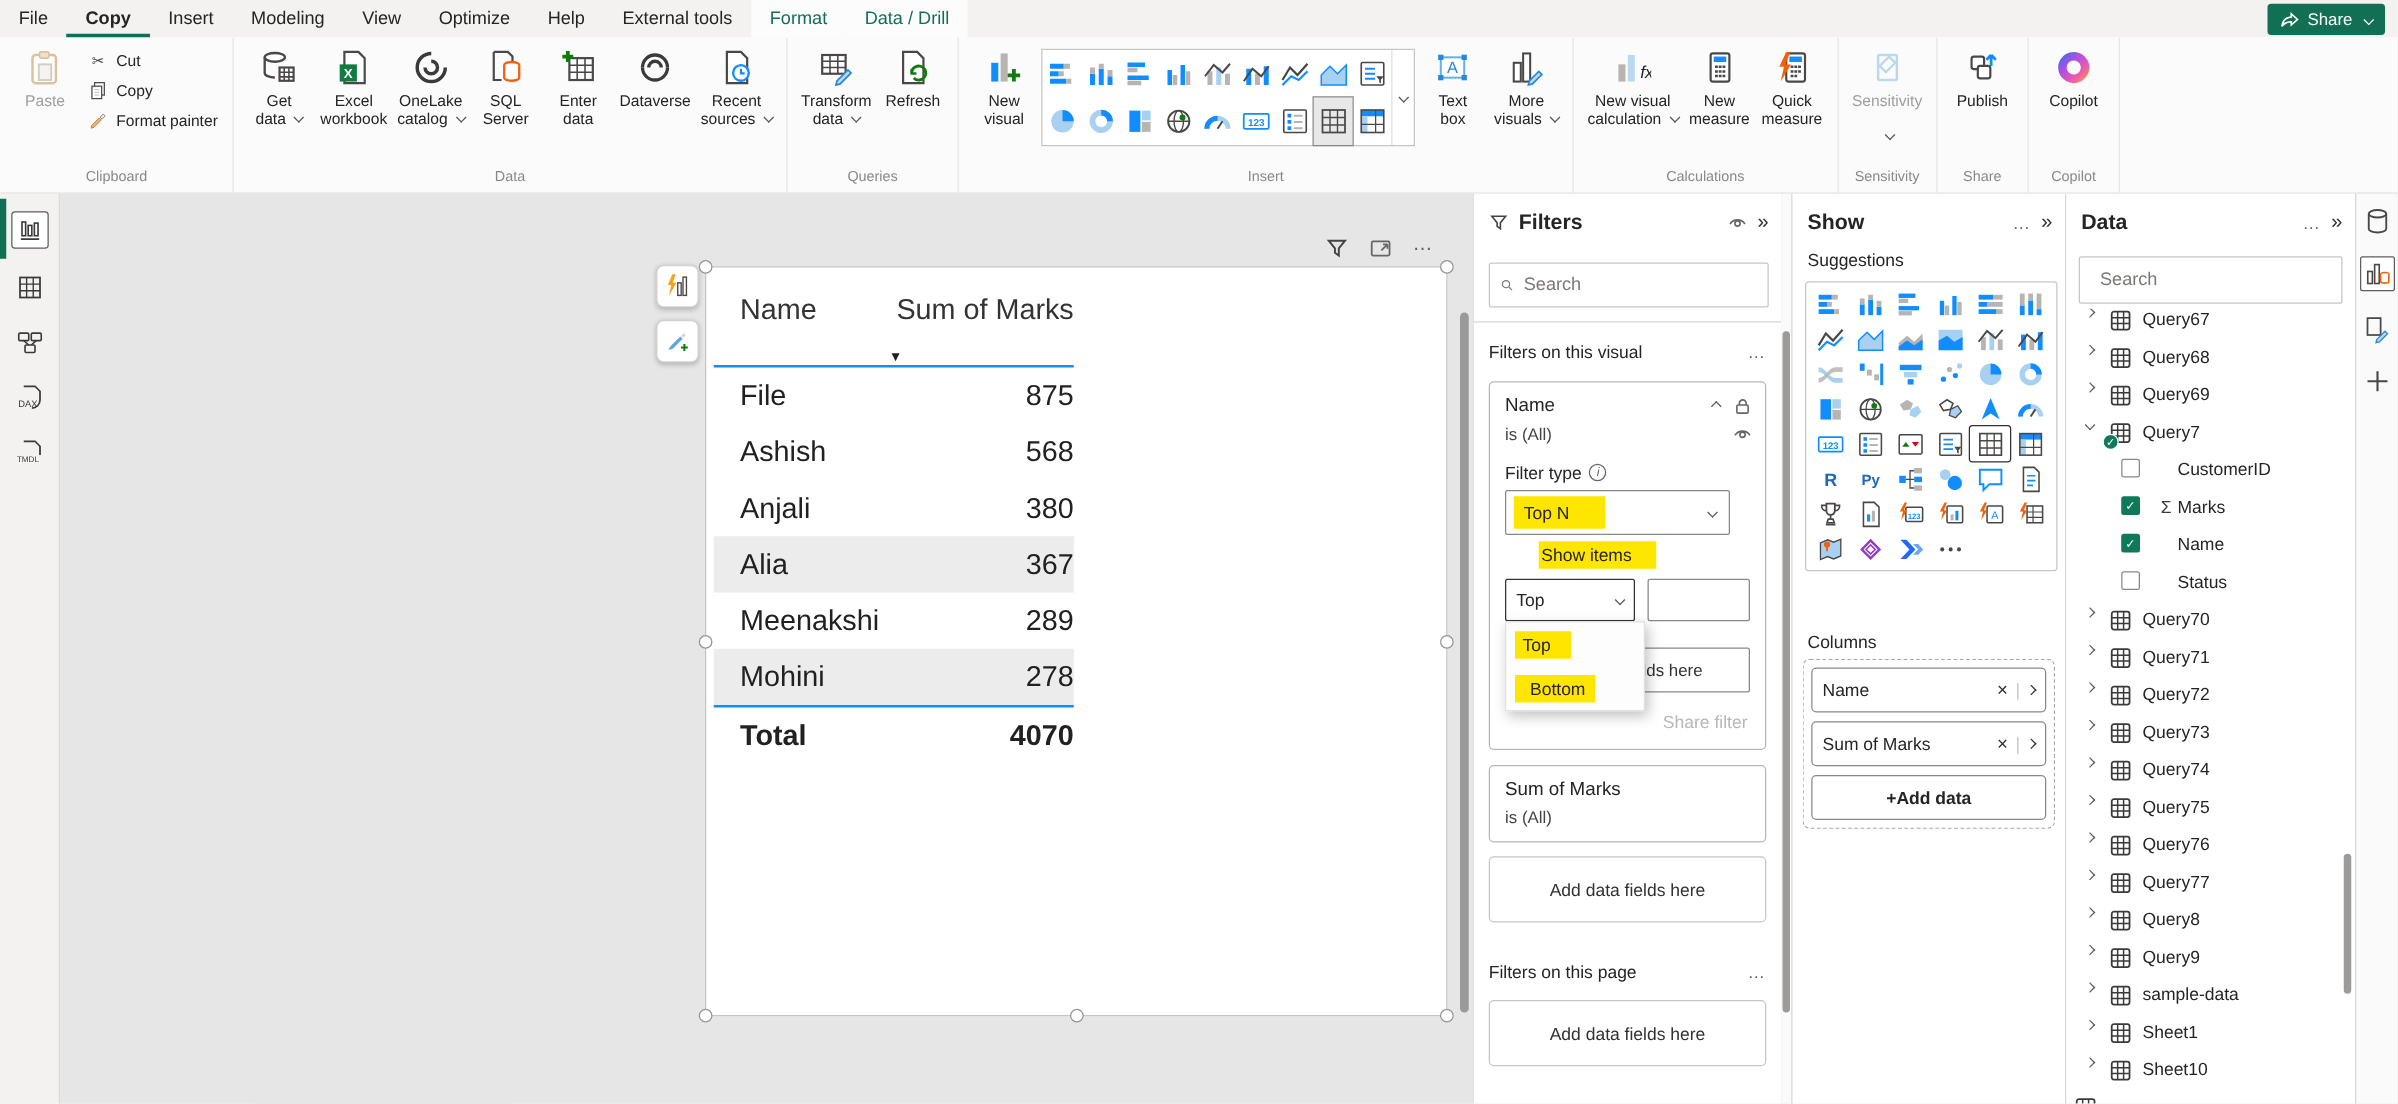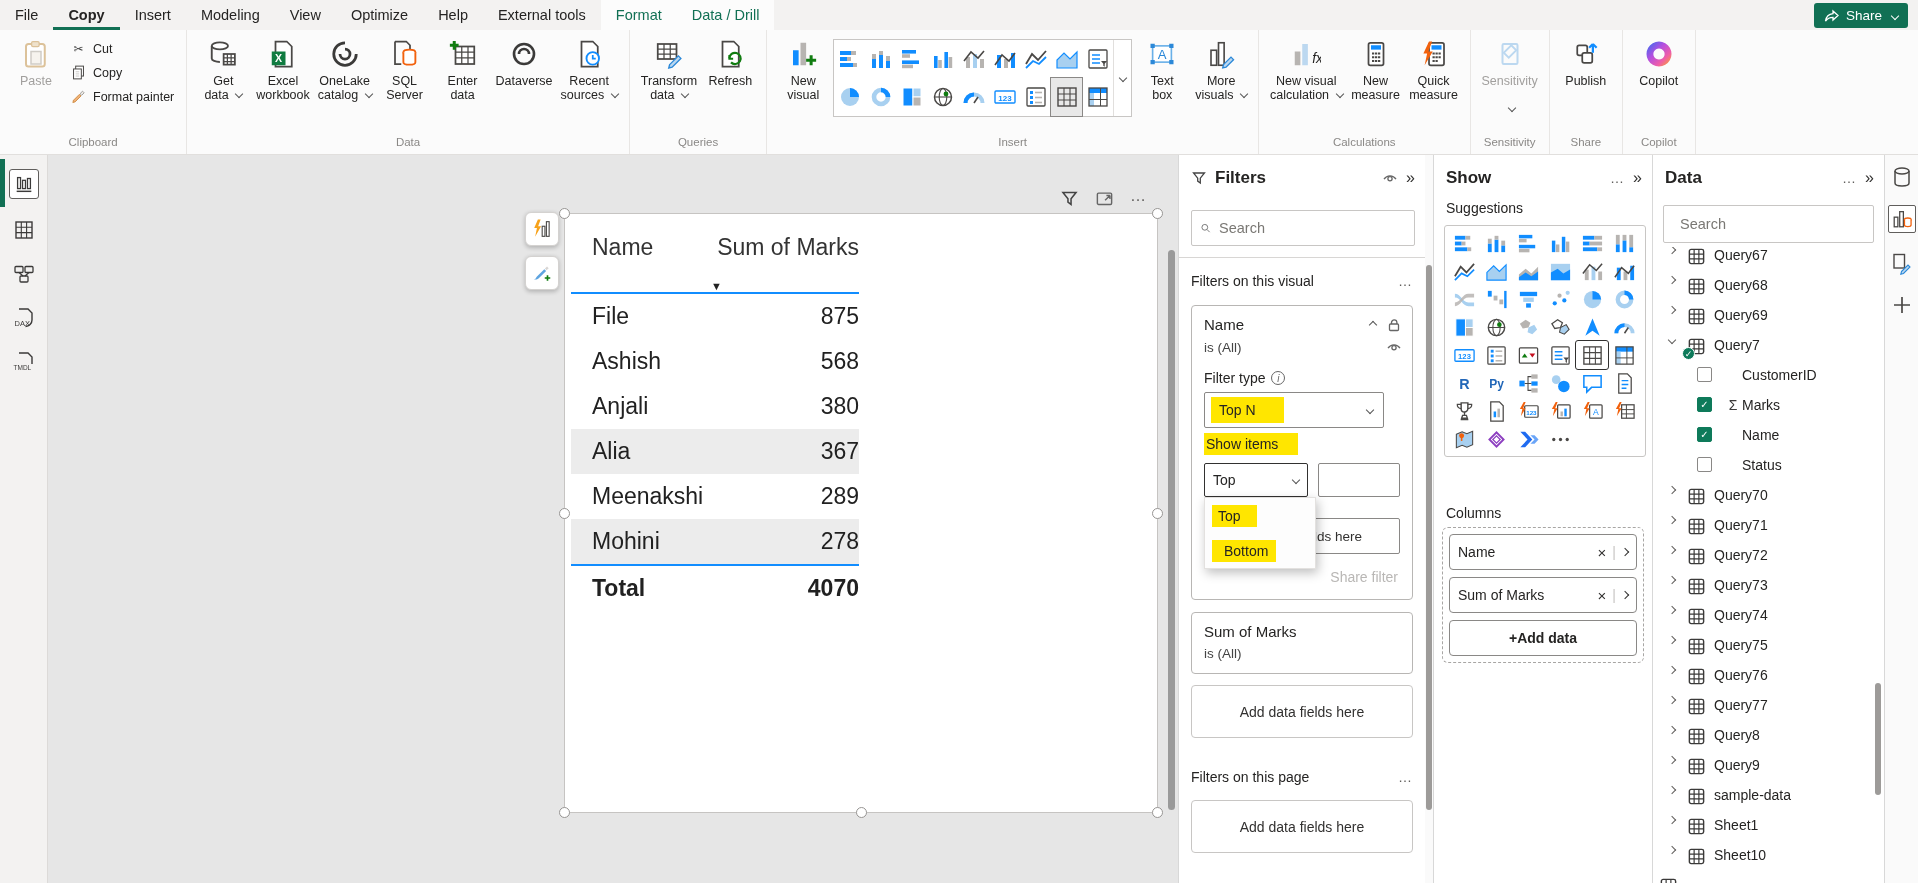--- a/index.html
+++ b/index.html
@@ -99,21 +99,21 @@
   .fc-field { font-size:15px; flex:1; }
   .fc-row2 { position:absolute; top:33px; left:12px; right:10px; display:flex; align-items:center; font-size:13.5px; color:#444; }
   .fc-row2 .icon16 { margin-left:auto; }
   .ftype { position:absolute; top:64px; left:12px; font-size:14px; display:flex; align-items:center; gap:6px; }
   .info-i { width:14px; height:14px; border:1px solid #666; border-radius:50%; font-size:10px; color:#666;
     display:inline-flex; align-items:center; justify-content:center; font-style:italic; }
   .dropdown { border:1px solid #8a8886; border-radius:2px; background:#fff; display:flex; align-items:center; cursor:pointer; }
   .dd-type { position:absolute; top:86px; left:12px; right:28px; height:36px; padding-left:6px; }
   .dd-type .chev-dn { margin-left:auto; margin-right:10px; }
   .hl { background:#ffe600; padding:5px 28px 5px 8px; font-size:14px; }
-  .hl2 { background:#ffe600; padding:3px 20px 3px 2px; font-size:14px; }
+  .hl2 { background:#ffe600; padding:3px 20px 3px 2px; font-size:14px;margin-left:27px; }
   .show-items { position:absolute; top:130px; left:12px; }
   .modes-row { position:absolute; top:157px; left:12px; right:12px; height:34px; display:flex; gap:10px; }
   .dd-mode { width:104px; height:34px; border:1.5px solid #323130; padding-left:8px; font-size:14px; }
   .dd-mode .chev-dn { margin-left:auto; margin-right:8px; }
   .nbox { flex:1; height:34px; border:1px solid #8a8886; border-radius:2px; background:#fff; }
   .byvalue { position:absolute; top:212px; left:12px; right:12px; height:36px; border:1px solid #8a8886; border-radius:2px;
     display:flex; align-items:center; justify-content:center; font-size:13.5px; color:#323130; z-index:1; }
   .open-menu { position:absolute; top:191px; left:12px; width:112px; background:#fdfdfd; border:1px solid #e3e1df;
     box-shadow:2px 4px 10px rgba(0,0,0,.25); z-index:5; }
   .menu-item { height:35px; display:flex; align-items:center; padding-left:7px; cursor:pointer; font-size:14px; }

